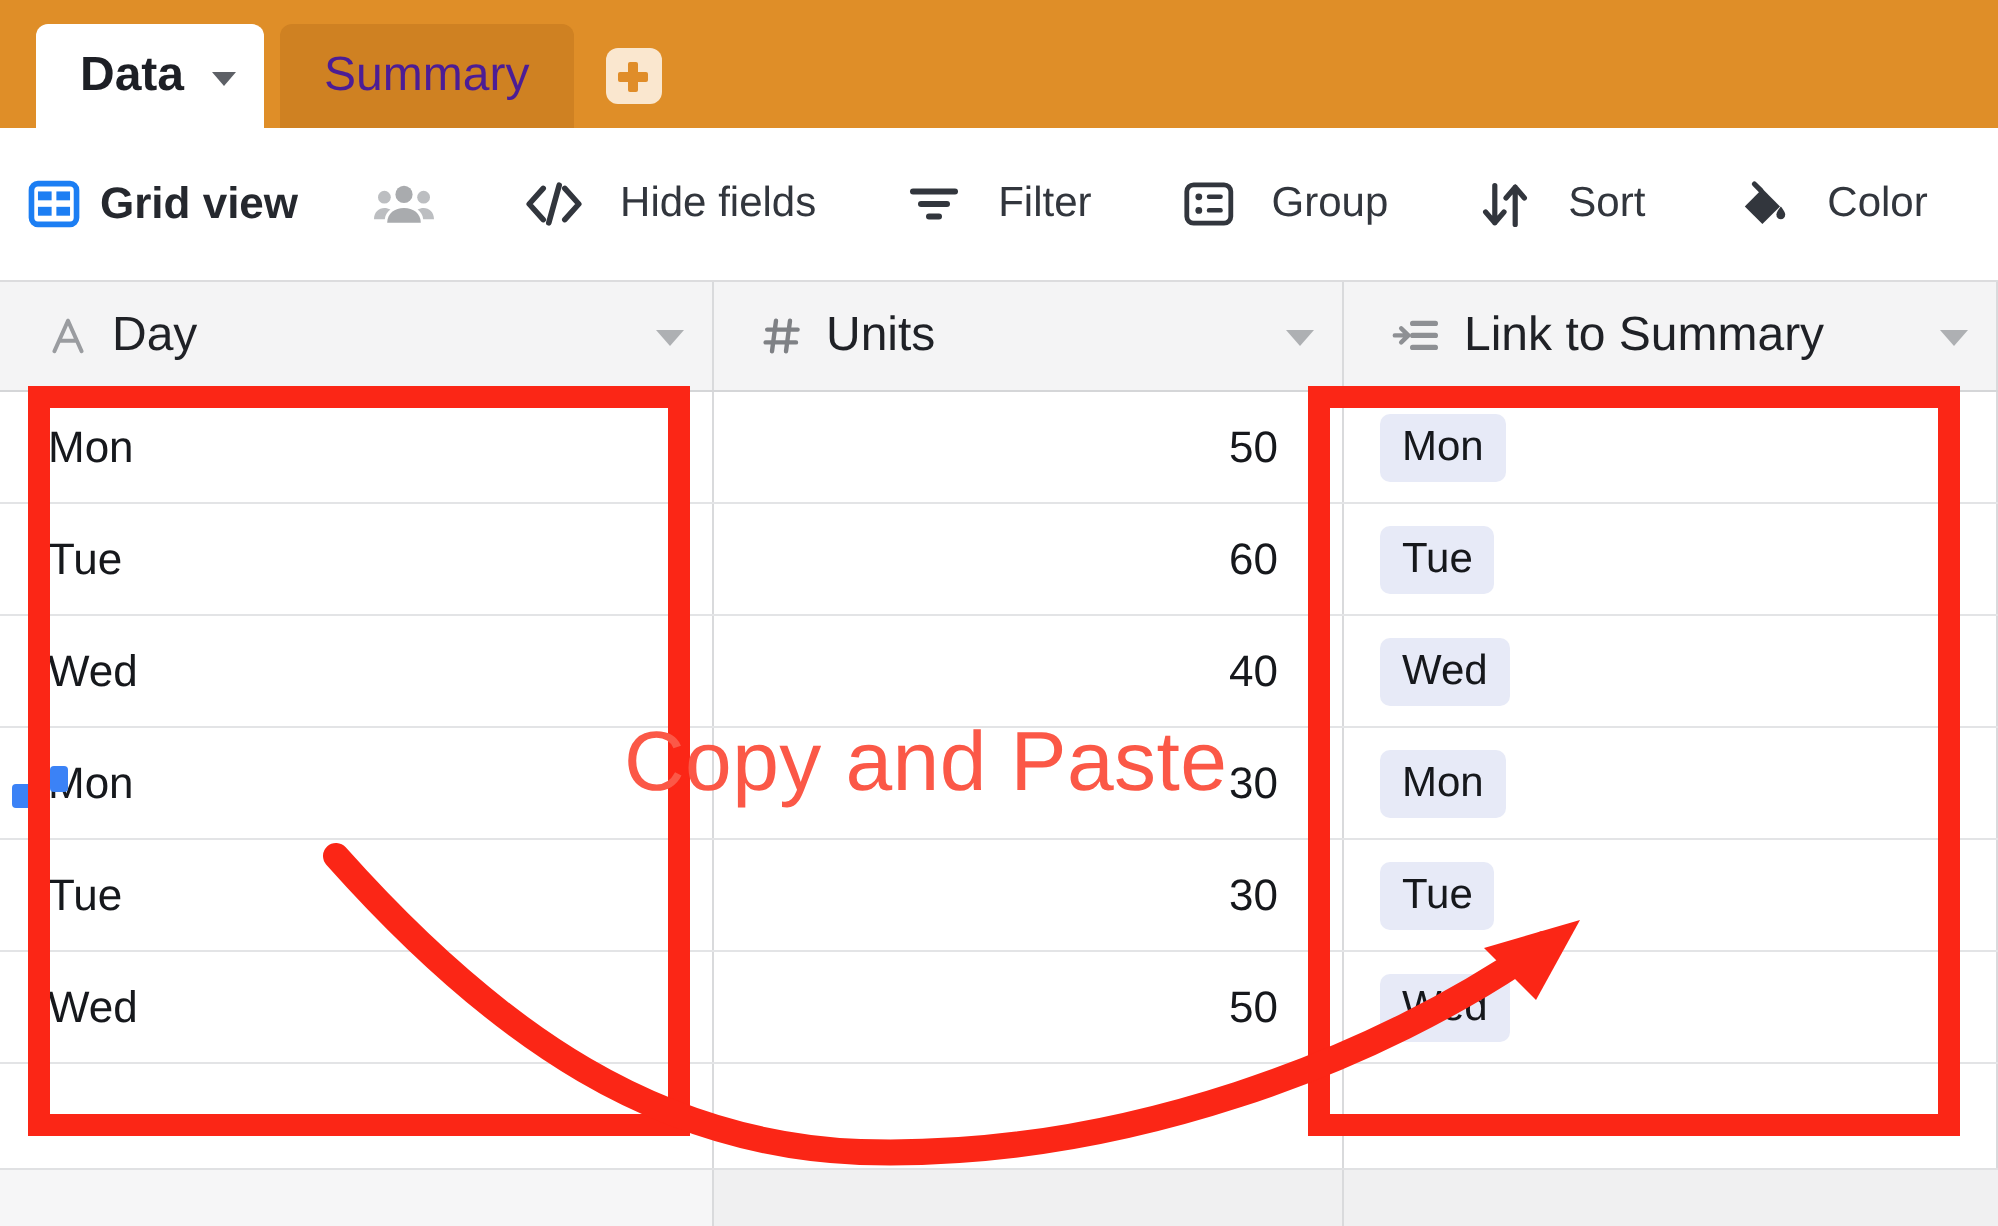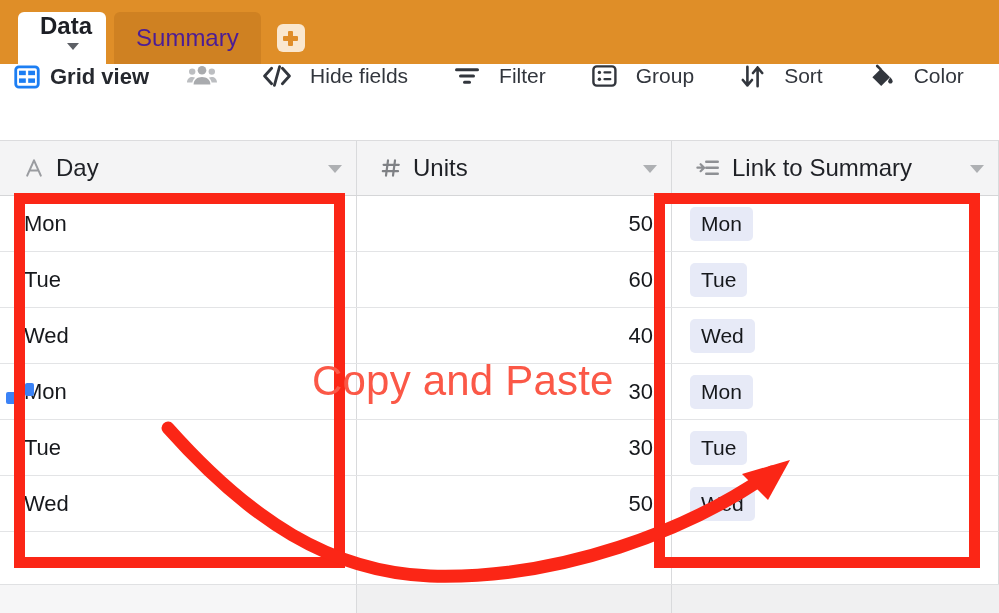--- a/index.html
+++ b/index.html
@@ -26,21 +26,20 @@
     font-size: 24px;
     cursor: pointer;
     white-space: nowrap;
   }
   .tab.active {
     background: #ffffff;
     color: #1d1f25;
     font-weight: 600;
     margin-left: 18px;
     padding-right: 14px;
-    flex-direction: column;
   }
   .tab.inactive {
     background: #cf8122;
     color: #4c1d95;
     margin-left: 8px;
     font-weight: 400;
   }
   .tab-caret {
     width: 0; height: 0;
     border-left: 6px solid transparent;
@@ -66,21 +65,21 @@
     position: absolute; width: 5px; height: 15px;
     background: #e08d29; border-radius: 1px;
   }
   .tab-add-inner { position: relative; width: 15px; height: 15px; }
 
   
   .toolbar {
     position: absolute; left: 0; top: 64px;
     width: 999px; height: 76px;
     background: #ffffff;
-    display: flex; align-items: flex-start;
+    display: flex; align-items: center;
   }
   .tb-item {
     display: flex; align-items: center;
     font-size: 21px; color: #32363d;
     cursor: pointer; white-space: nowrap;
   }
   .tb-label { margin-left: 10px; }
   .tb-gap-lg { margin-left: 46px; gap: 9px; }
   .tb-gap-md { margin-left: 38px; }
   .grid-title { font-weight: 700; font-size: 22px; color: #25282e; }
@@ -132,21 +131,21 @@
     border-bottom: 1px solid #e3e4e6;
   }
   .cell {
     height: 100%;
     display: flex; align-items: center;
     border-right: 1px solid #d9dadc;
     padding: 0 18px 0 24px;
     font-size: 22px; color: #16181c;
     overflow: hidden;
   }
-  .cell.num { justify-content: flex-end; padding-right: 18px; }
+  .cell.num { justify-content: flex-end; padding-right: 32px; }
   .cell.link { padding-left: 18px; }
   .chip {
     background: #e7eaf7;
     border-radius: 5px;
     padding: 5px 11px;
     font-size: 21px;
     color: #16181c;
     white-space: nowrap;
   }
   .grid-footer {

